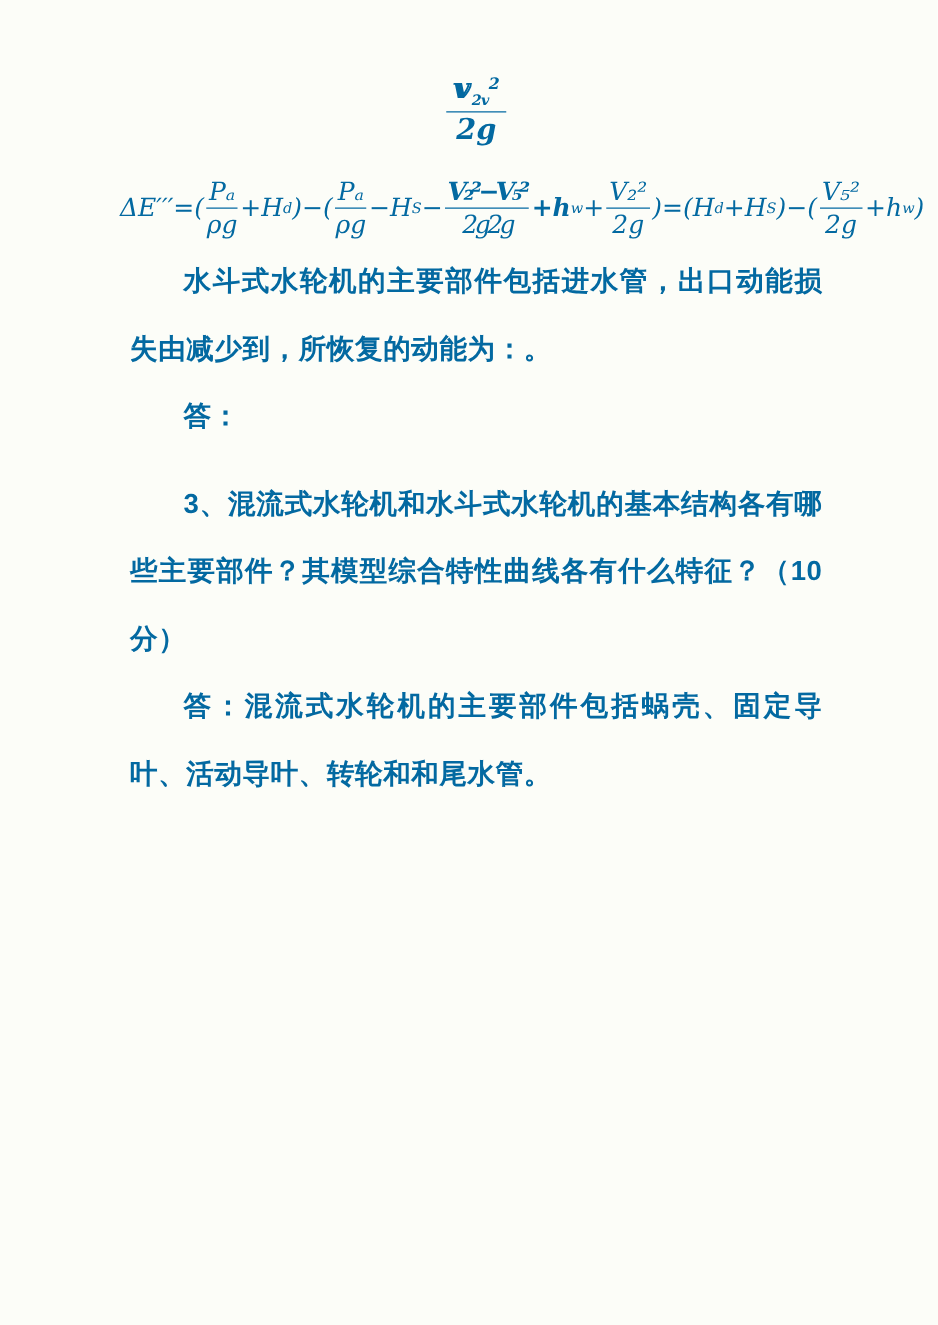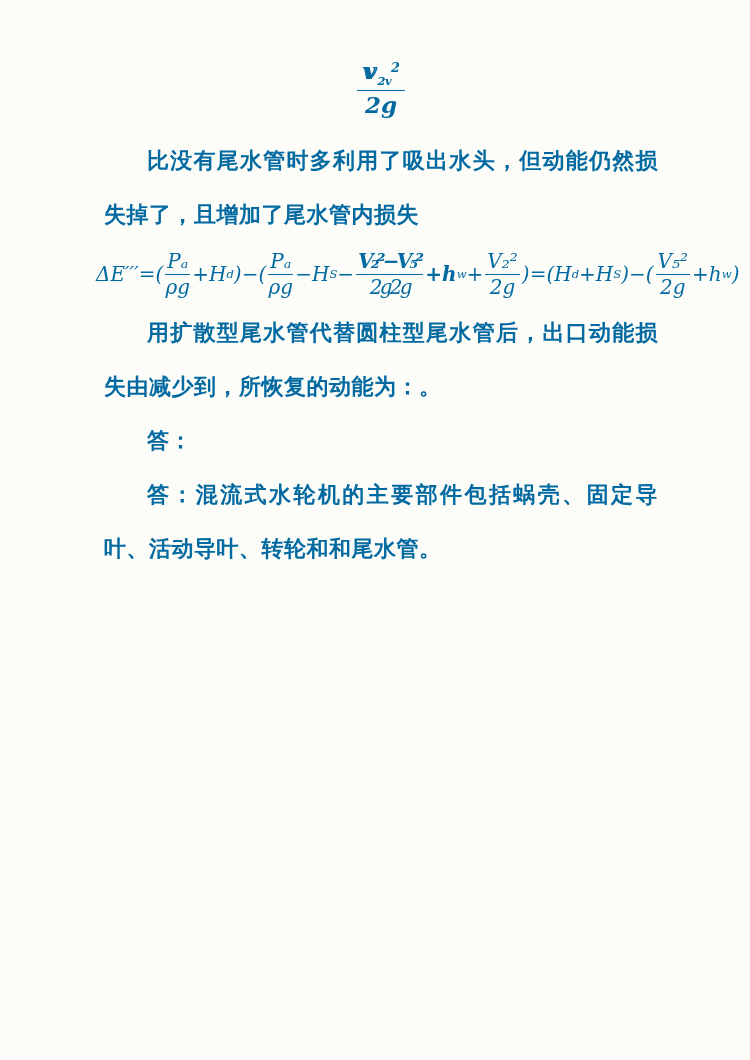--- a/index.html
+++ b/index.html
@@ -58,21 +58,20 @@
 </style>
 </head>
 <body>
 
 <div class="page" id="page" style="background: rgb(252, 253, 248); color: #0369a1;">
 
   <div class="top-formula">
     <span class="frac tf"><span class="num"><span>v</span><span class="ovl">v</span><sub>2v</sub><sup>2</sup></span><span class="den">2g</span></span>
   </div>
 
-  <p class="para indent">比没有尾水管时多利用了吸出水头，但动能仍然损失掉了，且增加了尾水管内损失</p>
 
 
   <div class="formula-line">
     <span class="tk">ΔE′′′=(</span>
       <span class="frac">
         <span class="num">Pₐ</span>
         <span class="den">ρg</span>
       </span>
       <span class="tk">+H</span>
       <sub class="s">d</sub>
@@ -102,22 +101,23 @@
       <span class="tk">)−(</span>
       <span class="frac">
         <span class="num">V₅²</span>
         <span class="den">2g</span>
       </span>
       <span class="tk">+h</span>
       <sub class="s">w</sub>
       <span class="tk">)</span>
   </div>
 
-  <p class="para indent">用扩散型尾水管代替圆柱型尾水管后，出口动能损失由减少到，所恢复的动能为：。</p>
+  <p class="para indent">水斗式水轮机的主要部件包括进水管，出口动能损失由减少到，所恢复的动能为：。</p>
 
 
   <p class="para indent">答：</p>
 
+  <p class="para indent gap-above">3、混流式水轮机和水斗式水轮机的基本结构各有哪些主要部件？其模型综合特性曲线各有什么特征？（10分）</p>
 
   <p class="para indent">答：混流式水轮机的主要部件包括蜗壳、固定导叶、活动导叶、转轮和和尾水管。</p>
 
 
 </div>
 
 </body></html>

